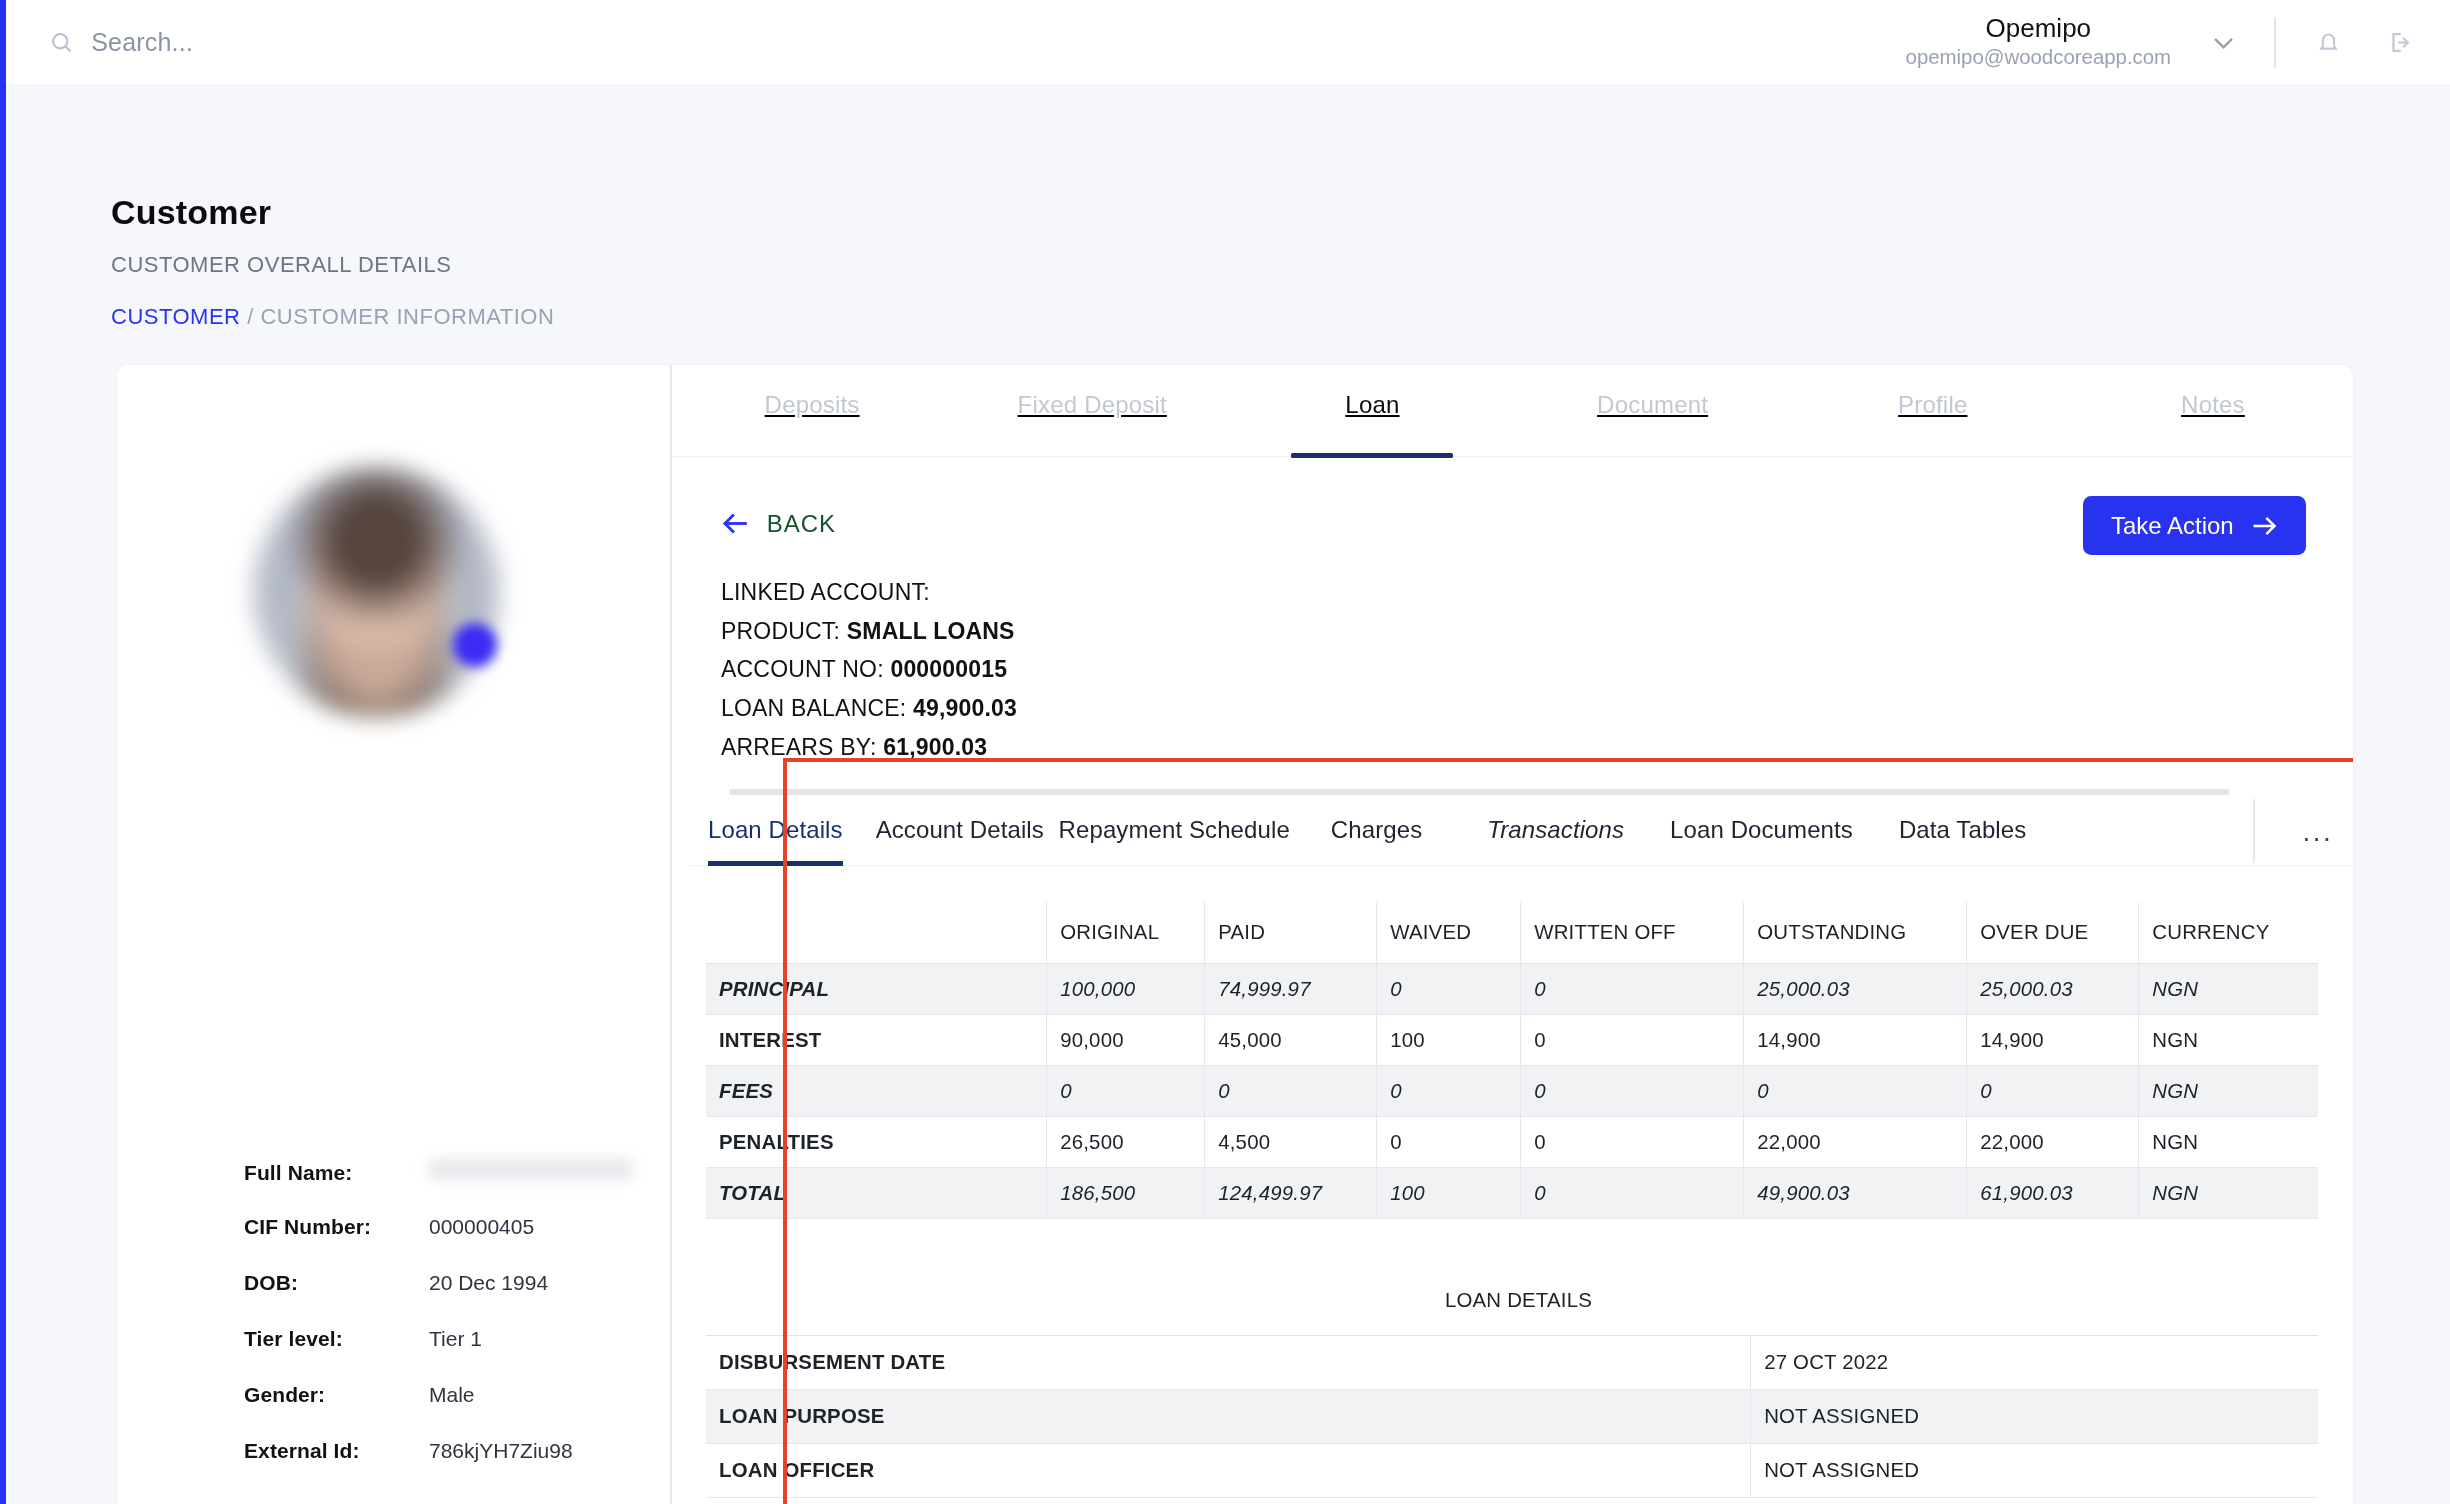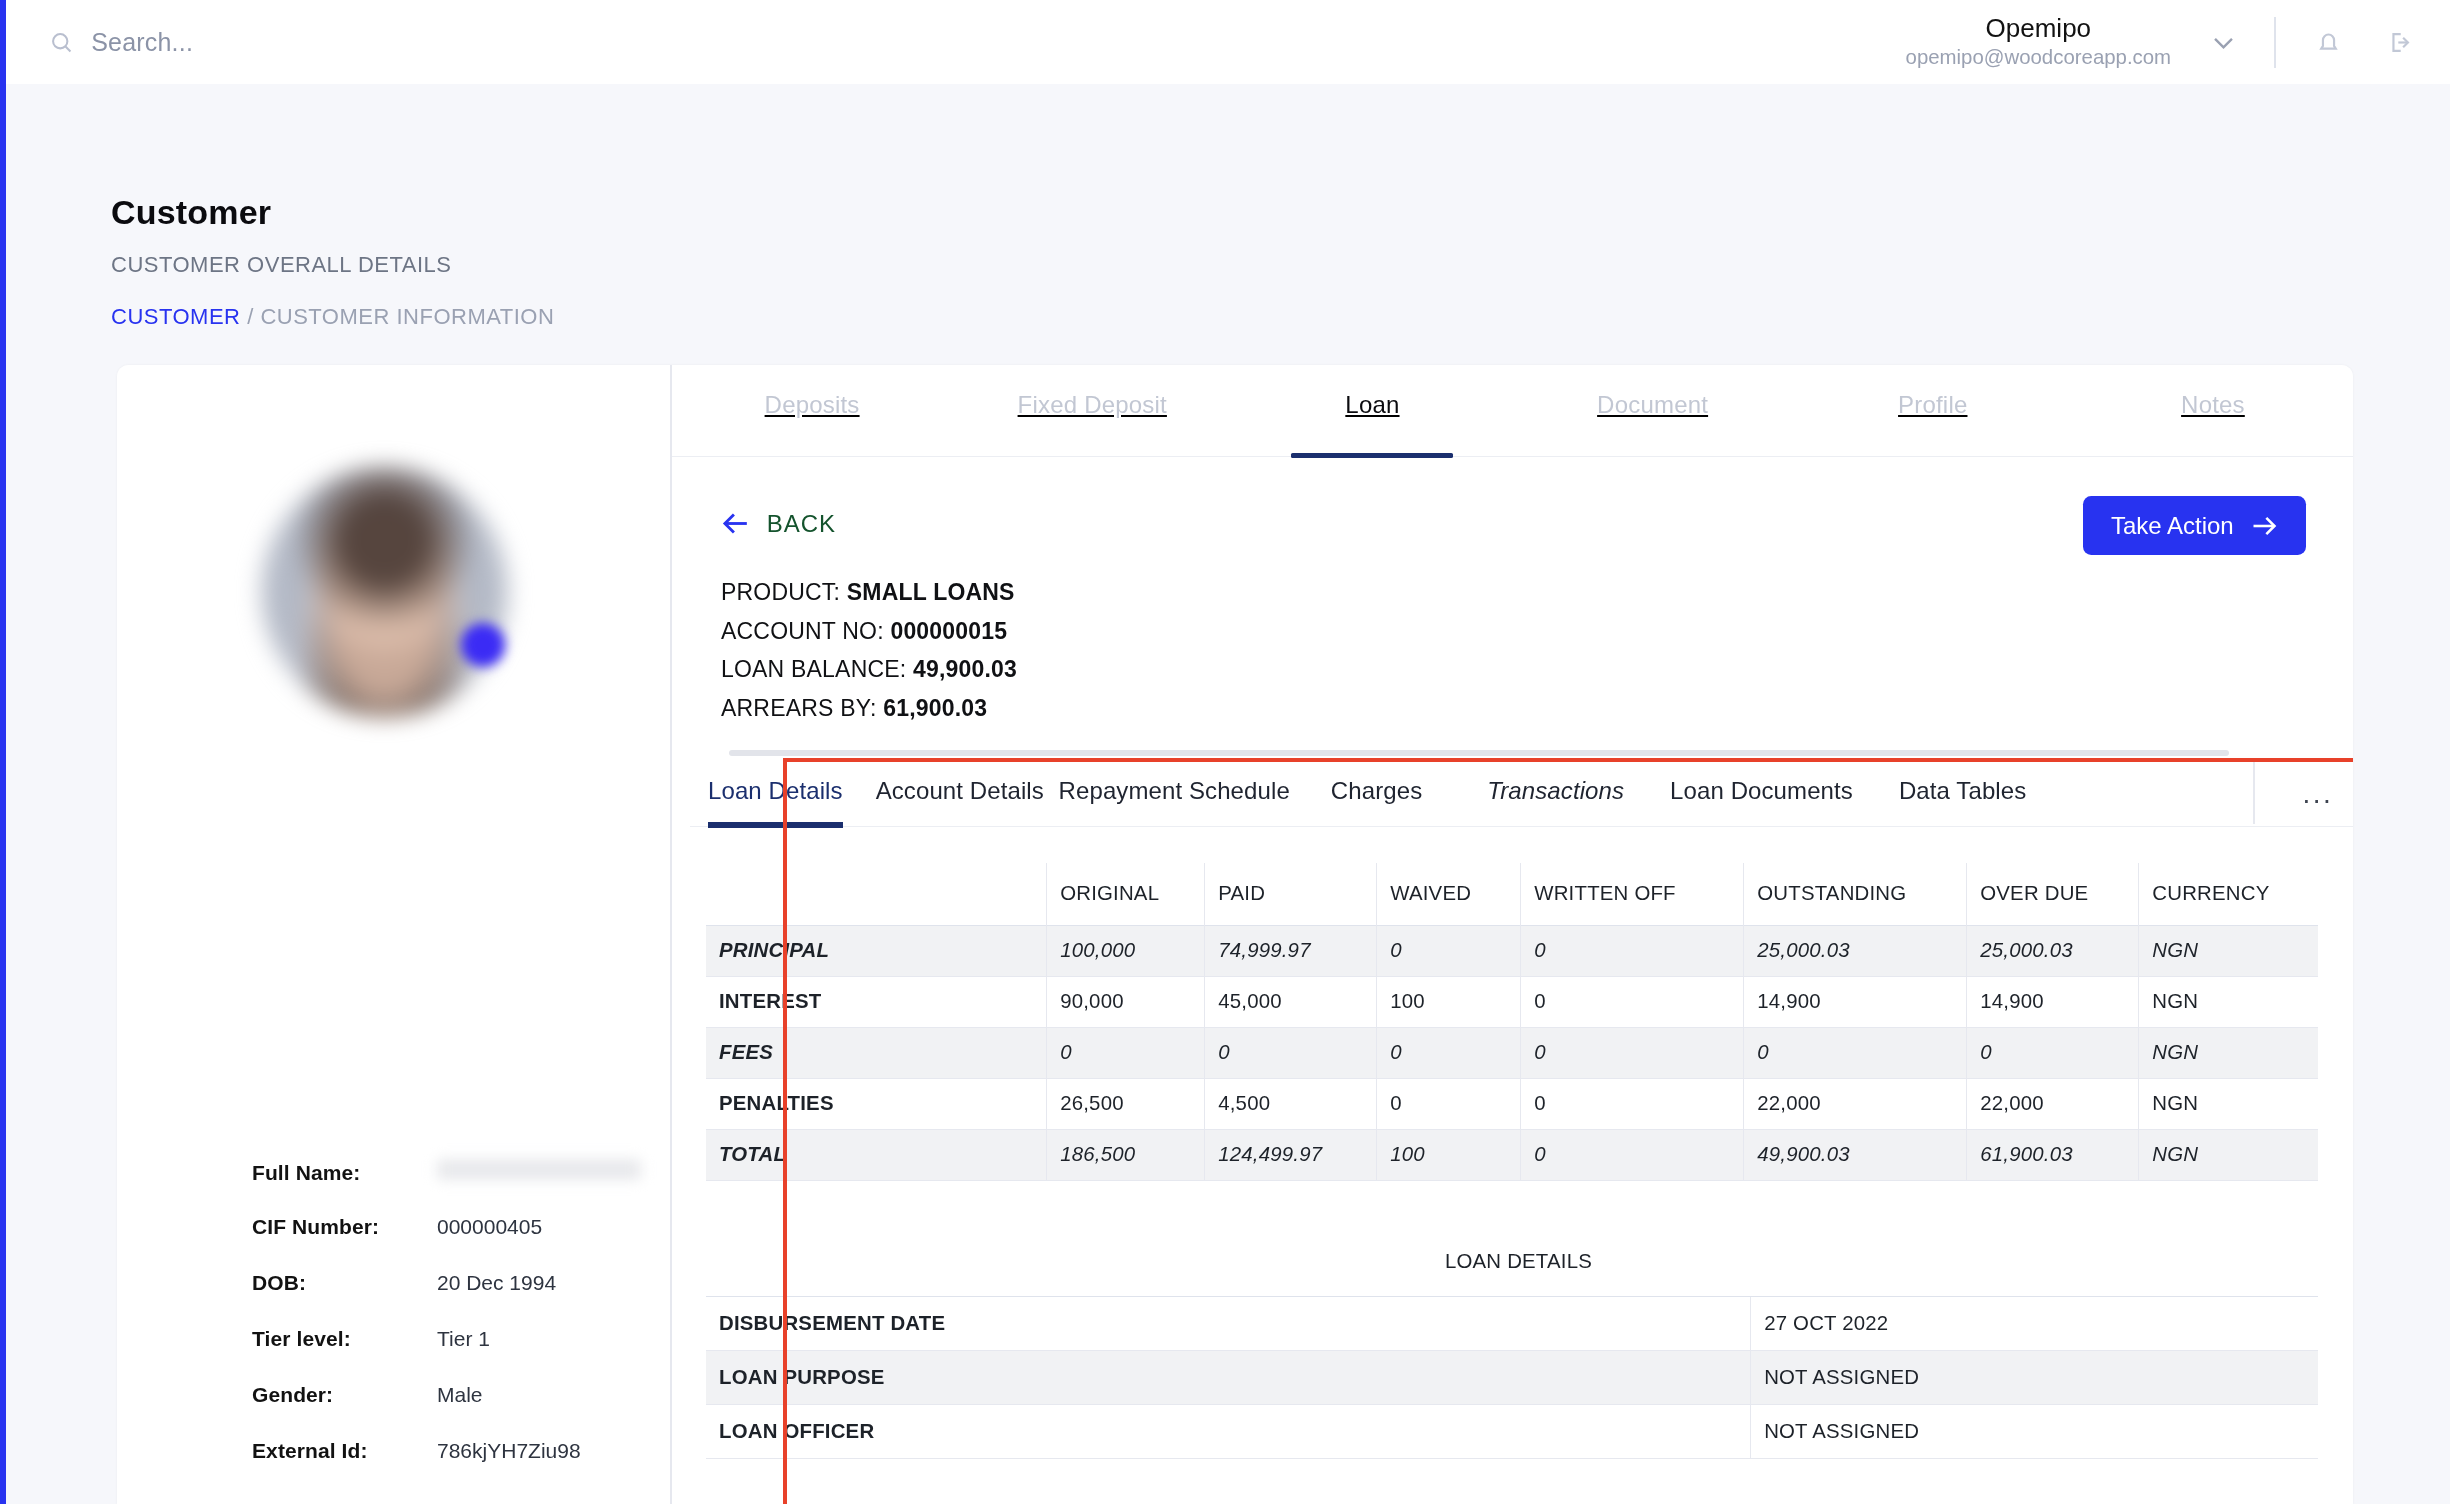--- a/index.html
+++ b/index.html
@@ -56,21 +56,21 @@
   
   .card {
     position: absolute; left: 117px; top: 365px; width: 2236px; height: 1139px;
     background: #ffffff; border-radius: 11.4px 11.4px 0 0;
     box-shadow: 0 0.8px 2.5px rgba(16,24,40,.05);
     overflow: hidden;
   }
   .card-split { position: absolute; left: 553px; top: 0; width: 1.6px; height: 1139px; background: #e6e8ef; }
 
   
-  .cust-panel { position: absolute; left: 8px; top: 0; width: 553px; height: 1139px; }
+  .cust-panel { position: absolute; left: 0; top: 0; width: 553px; height: 1139px; }
   .avatar-wrap { position: absolute; left: 133px; top: 100px; width: 253px; height: 253px; }
   .avatar {
     position: absolute; inset: 0; border-radius: 50%;
     background:
       radial-gradient(circle at 50% 30%, rgba(60,45,40,.85) 0 18%, rgba(0,0,0,0) 42%),
       radial-gradient(ellipse at 50% 40%, rgba(236,205,186,.95) 0 22%, rgba(0,0,0,0) 46%),
       radial-gradient(ellipse at 50% 66%, rgba(222,186,166,.85) 0 24%, rgba(0,0,0,0) 50%),
       radial-gradient(ellipse at 50% 85%, rgba(45,38,36,.8) 0 22%, rgba(0,0,0,0) 48%),
       radial-gradient(circle at 50% 50%, #b3b9c6 0 62%, rgba(179,185,198,0) 78%);
     filter: blur(10.6px);
@@ -305,20 +305,24 @@
           <span>
             <svg class="ta-arrow" viewBox="0 0 24 24" fill="none" stroke="currentColor" stroke-width="2.2">
               <line x1="3" y1="12" x2="20" y2="12"></line>
                 <polyline points="14,5 21,12 14,19"></polyline>
             </svg>
           </span>
         </button>
 
         <div class="meta">
           <div class="meta-line">
+            <span>LINKED ACCOUNT:</span>
+            <b></b>
+          </div>
+          <div class="meta-line">
             <span>PRODUCT:</span>
             <b>SMALL LOANS</b>
           </div>
           <div class="meta-line">
             <span>ACCOUNT NO:</span>
             <b>000000015</b>
           </div>
           <div class="meta-line">
             <span>LOAN BALANCE:</span>
             <b>49,900.03</b>

